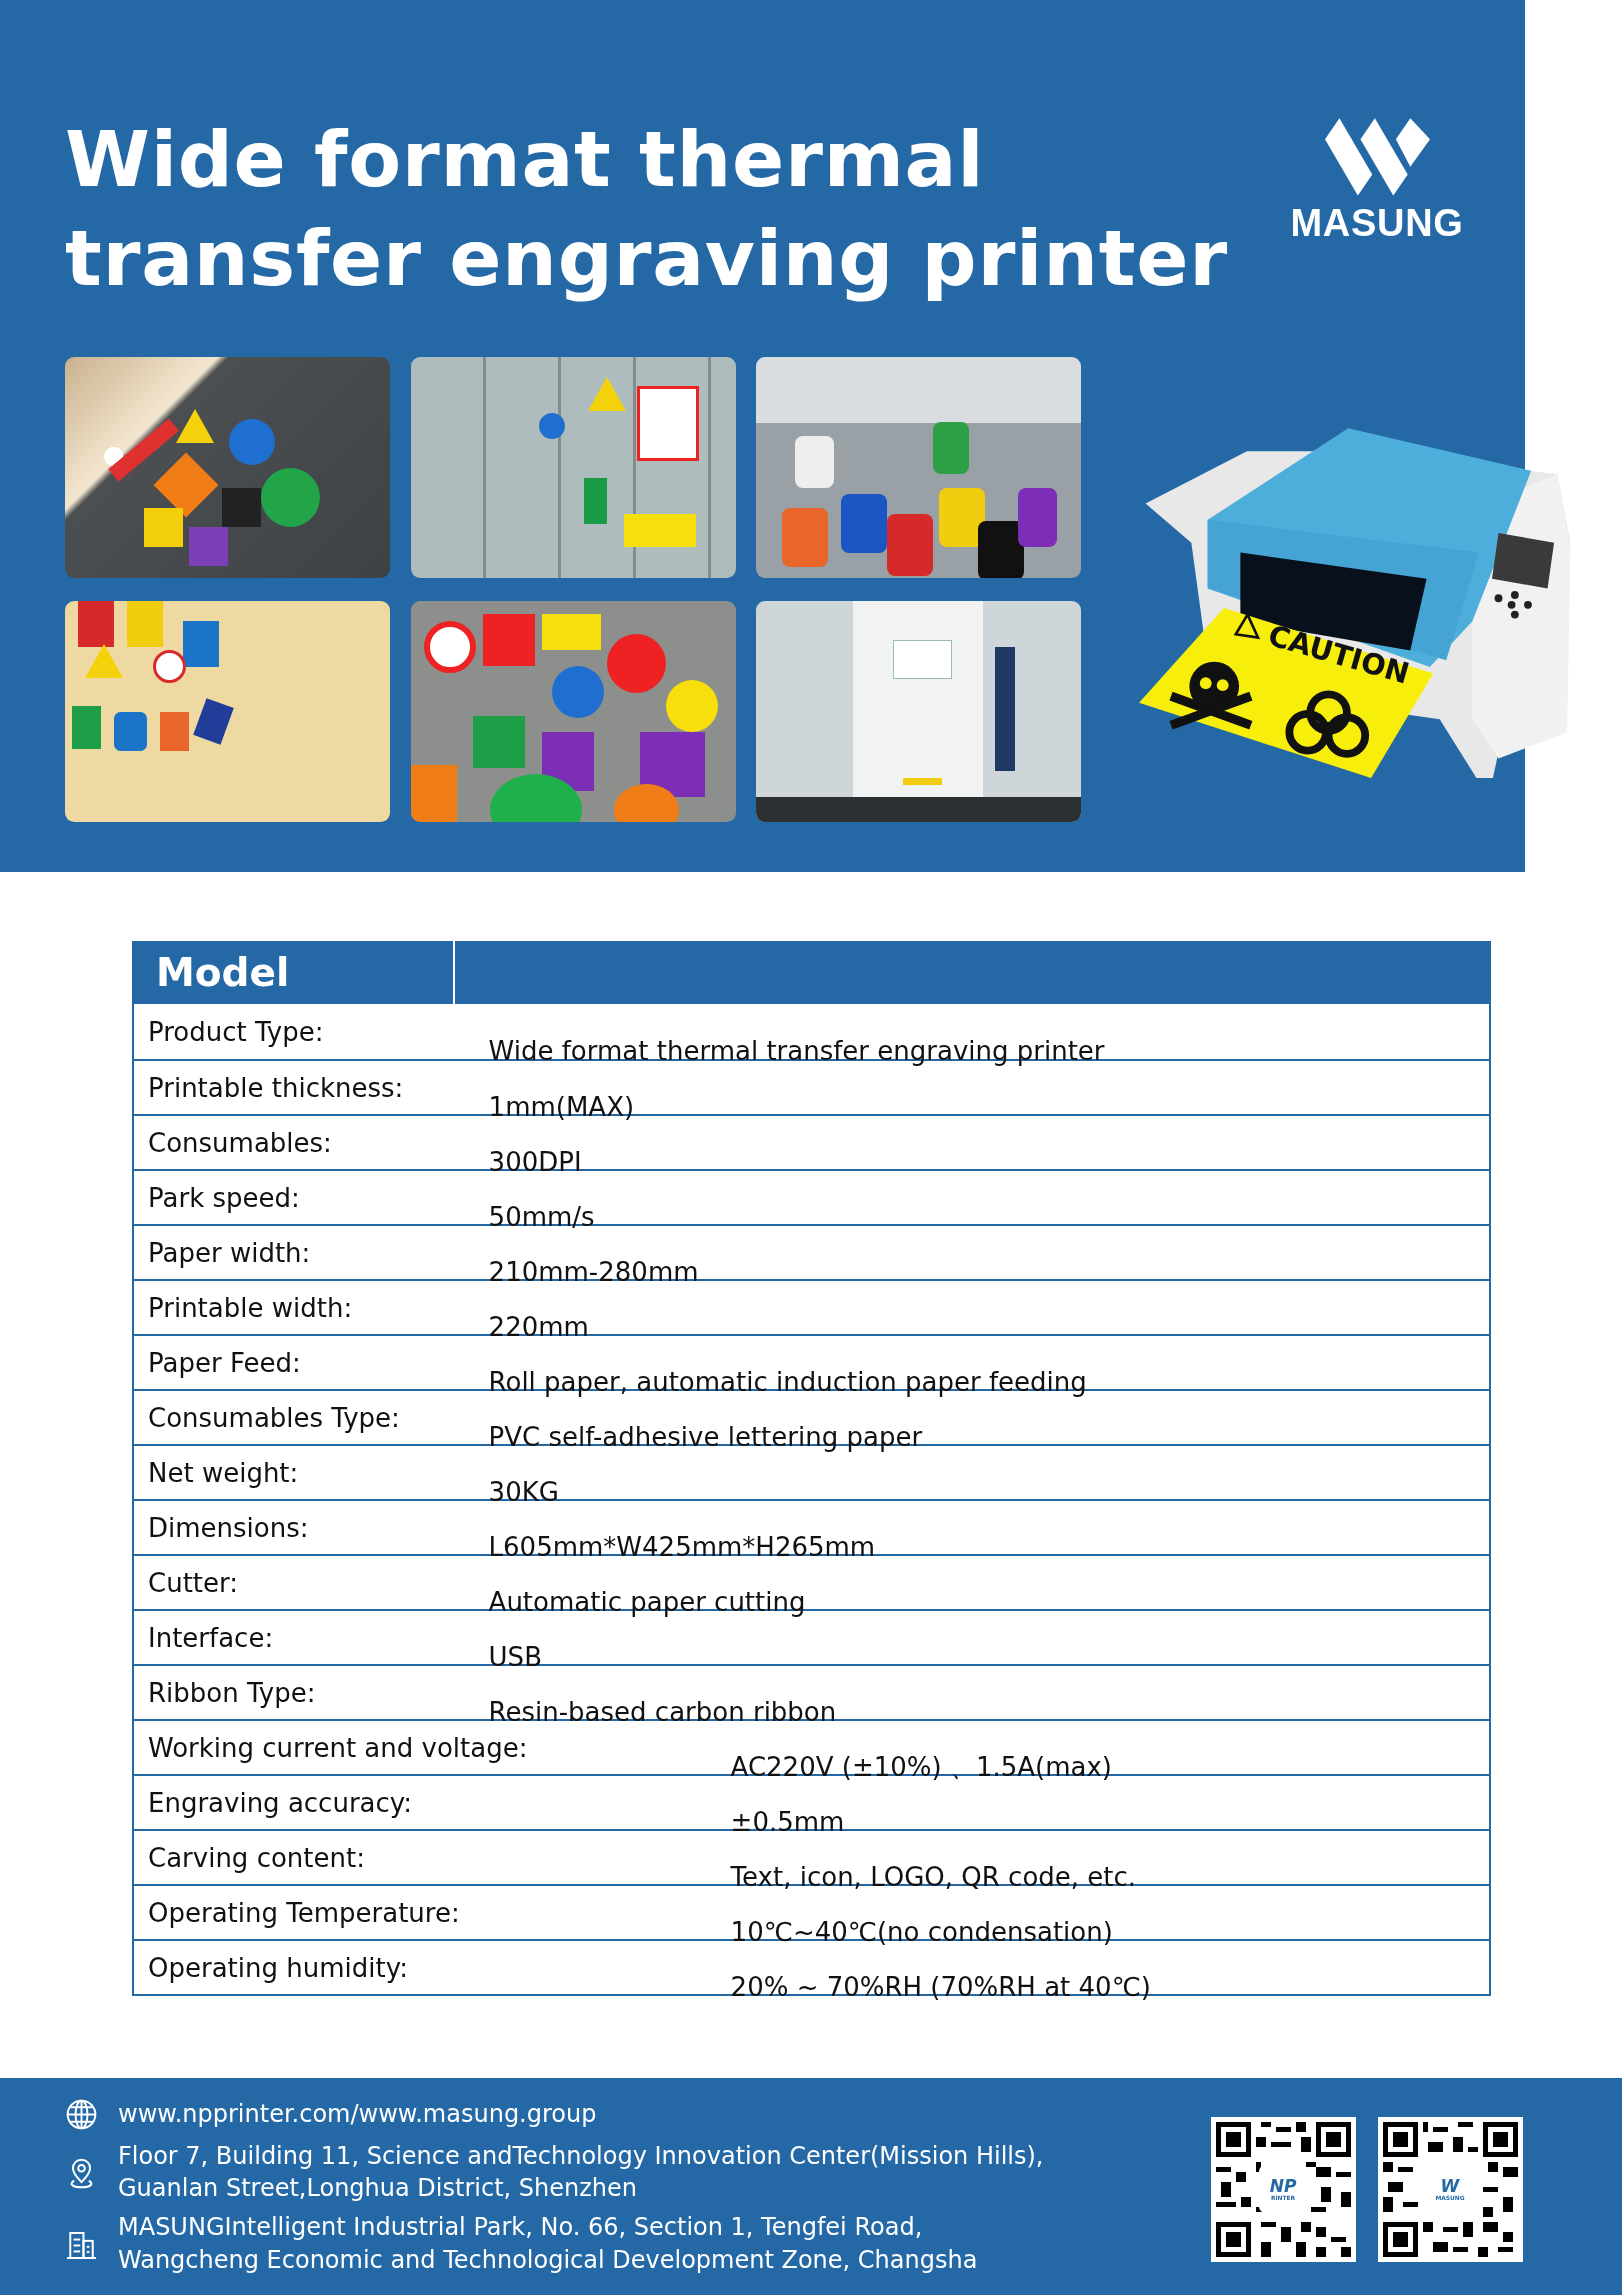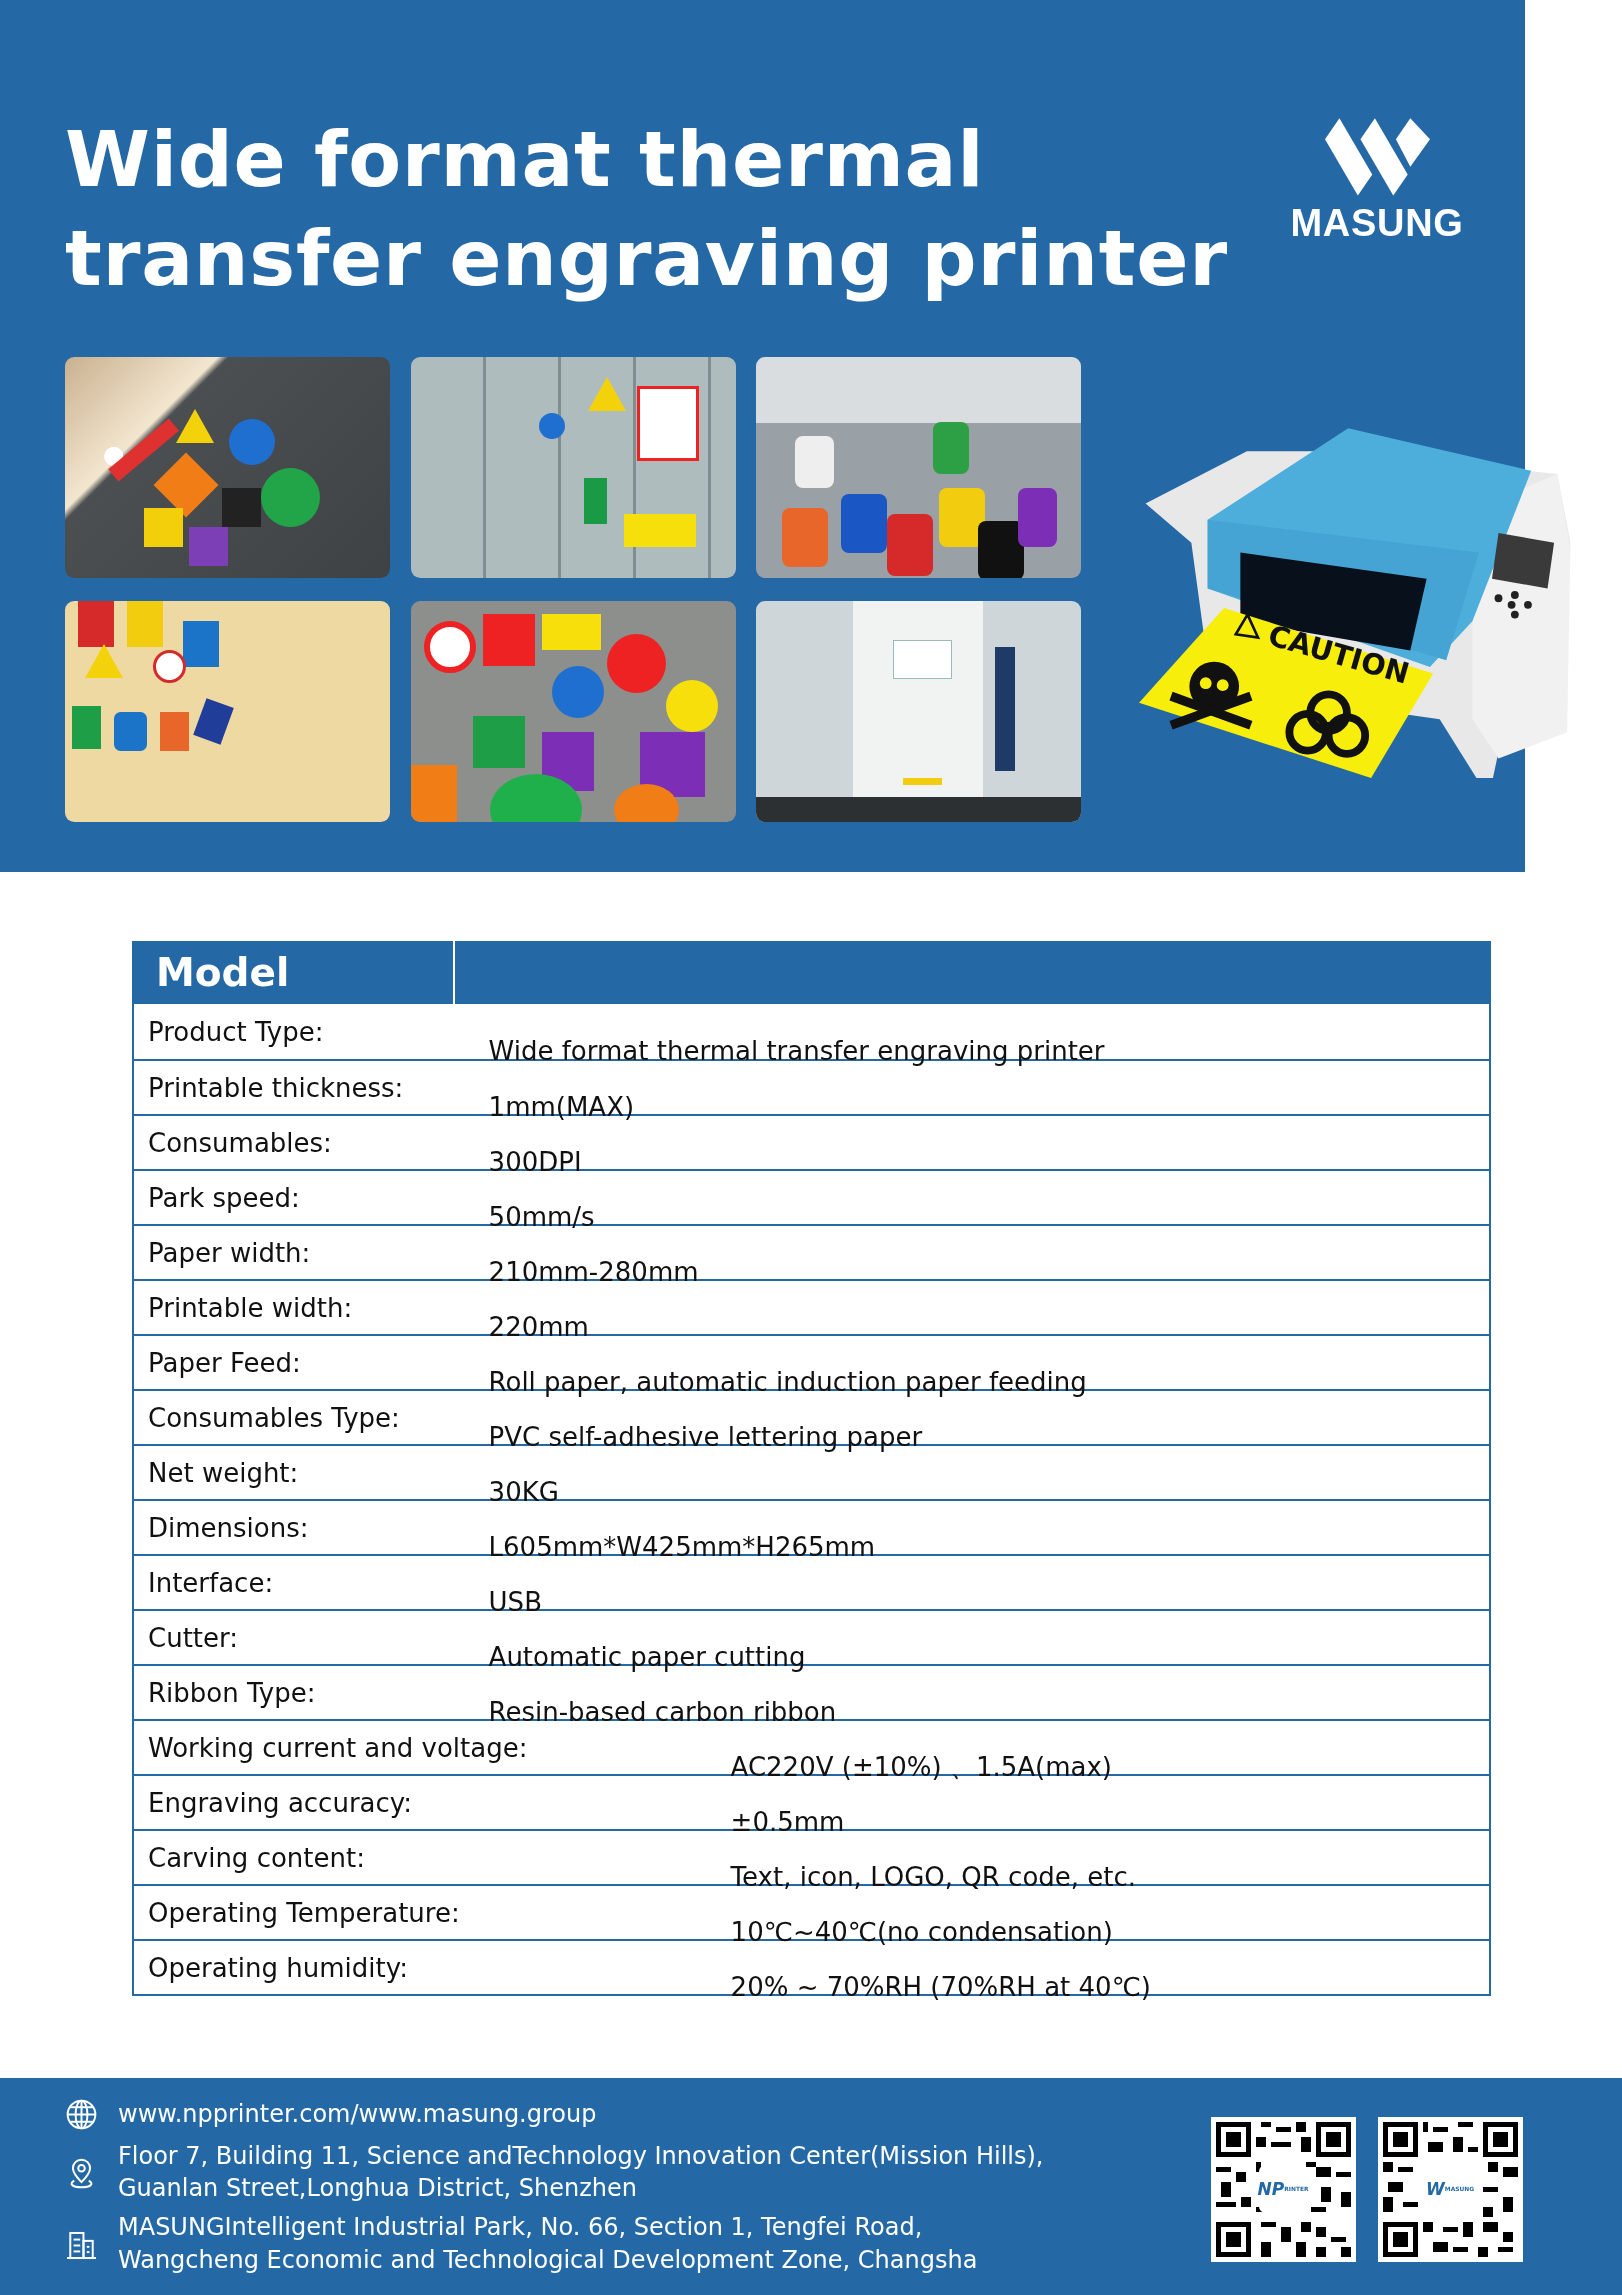--- a/index.html
+++ b/index.html
@@ -52,21 +52,21 @@
   .row .v { padding-left: 23.6px; font-size: 26px; color: #111; white-space: nowrap; margin-top: 39px; }
   .row.wide .k { width: 573px; }
 
   
   .footer { position: absolute; left: 0; top: 2078px; width: 1623px; height: 218px; background: #2469A6; color: #fff; }
   .f-line { position: absolute; left: 118px; font-size: 24px; line-height: 33px; white-space: nowrap; }
   .f-icon { position: absolute; left: 65px; width: 33px; height: 33px; }
   .qr { position: absolute; top: 39px; width: 145px; height: 145px; background: #fff; }
   .qr svg { width: 100%; height: 100%; }
   .qr .badge { position: absolute; left: 48px; top: 48px; width: 48px; height: 48px; background: #fff; border-radius: 6.5px;
-               display: flex; align-items: center; justify-content: center; color: #2469A6; }
+               display: flex; flex-direction: column; align-items: center; justify-content: center; color: #2469A6; }
   .qr .badge .b1 { font-size: 17px; font-weight: bold; font-style: italic; line-height: 17px; }
   .qr .badge .b2 { font-size: 5.9px; font-weight: bold; }
 </style>
 </head>
 <body>
 
 <div class="hero">
   <h1 class="title">
     <span>Wide format thermal</span>
     <span>transfer engraving printer</span>
@@ -215,26 +215,26 @@
       </div>
     <div class="row">
         <div class="k">Net weight:</div>
         <div class="v">30KG</div>
       </div>
     <div class="row">
         <div class="k">Dimensions:</div>
         <div class="v">L605mm*W425mm*H265mm</div>
       </div>
     <div class="row">
+        <div class="k">Cutter:</div>
+        <div class="v">Automatic paper cutting</div>
+      </div>
+    <div class="row">
         <div class="k">Interface:</div>
         <div class="v">USB</div>
-      </div>
-    <div class="row">
-        <div class="k">Cutter:</div>
-        <div class="v">Automatic paper cutting</div>
       </div>
     <div class="row">
         <div class="k">Ribbon Type:</div>
         <div class="v">Resin-based carbon ribbon</div>
       </div>
     <div class="row wide">
         <div class="k">Working current and voltage:</div>
         <div class="v">AC220V (±10%) 、1.5A(max)</div>
       </div>
     <div class="row wide">

